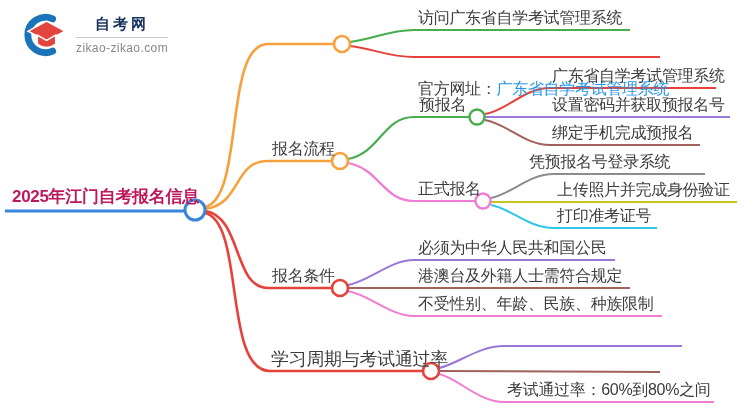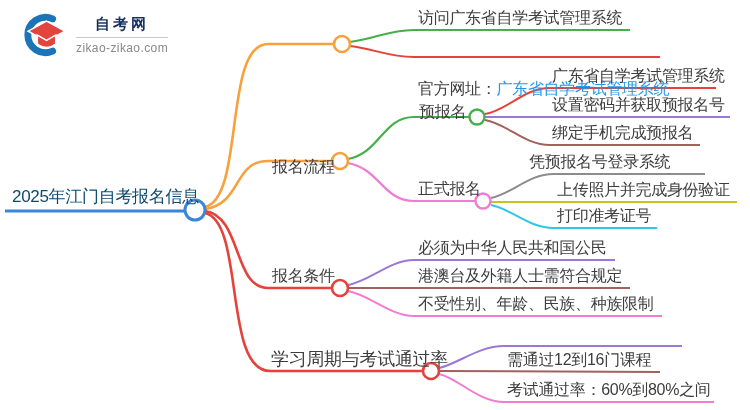--- a/index.html
+++ b/index.html
@@ -5,21 +5,21 @@
   html,body{margin:0;padding:0;background:#ffffff;}
   .canvas{
     position:relative;width:750px;height:410px;overflow:hidden;background:#ffffff;
     font-family:"Liberation Sans","DejaVu Sans",sans-serif;
   }
   .edges{position:absolute;left:0;top:0;width:750px;height:410px;}
   .label{
     position:absolute;white-space:nowrap;line-height:20px;font-size:16px;
     color:var(--c-text,#3D3D3D);letter-spacing:-0.3px;
   }
-  .label.root{font-size:17px;line-height:24px;font-weight:normal;color:#0c4a6e;}
+  .label.root{font-size:17px;line-height:24px;font-weight:bold;color:#be185d;}
   .label.tight{font-size:18px;}
   .link{color:var(--c-link_blue,#2596E6);cursor:pointer;}
   
   .logo{position:absolute;left:22px;top:12px;display:flex;align-items:center;gap:8px;}
   .logo-text{display:flex;flex-direction:column;}
   .logo-name{
     font-size:15px;font-weight:bold;color:var(--c-logo_navy,#16325C);
     letter-spacing:3px;text-align:center;padding:0 4px 3px 4px;
     border-bottom:1px solid #c9c9c9;
   }
@@ -83,32 +83,31 @@
       <div class="logo-name">自考网</div>
       <div class="logo-domain">zikao-zikao.com</div>
     </div>
   </div>
 
   <div class="label root" style="left:12px;top:185px;">2025年江门自考报名信息</div>
 
   <div class="label" style="left:418px;top:8px;">访问广东省自学考试管理系统</div>
   <div class="label" style="left:418px;top:35px;margin-top:44px;"><span>官方网址：</span><span class="link">广东省自学考试管理系统</span></div>
 
-  <div class="label" style="left:272px;top:139px;margin-top:18px;">报名流程</div>
-  <div class="label" style="left:419px;top:95px;margin-top:7px;">预报名</div>
+  <div class="label" style="left:272px;top:139px;">报名流程</div>
+  <div class="label" style="left:419px;top:95px;">预报名</div>
   <div class="label" style="left:552px;top:66px;">广东省自学考试管理系统</div>
   <div class="label" style="left:552px;top:95px;">设置密码并获取预报名号</div>
   <div class="label" style="left:552px;top:123px;">绑定手机完成预报名</div>
   <div class="label" style="left:418px;top:179px;">正式报名</div>
   <div class="label" style="left:529px;top:152px;">凭预报名号登录系统</div>
   <div class="label" style="left:557px;top:180px;">上传照片并完成身份验证</div>
   <div class="label" style="left:557px;top:206px;">打印准考证号</div>
 
   <div class="label" style="left:272px;top:266px;">报名条件</div>
   <div class="label" style="left:418px;top:238px;">必须为中华人民共和国公民</div>
   <div class="label" style="left:418px;top:294px;">不受性别、年龄、民族、种族限制</div>
   <div class="label" style="left:418px;top:266px;">港澳台及外籍人士需符合规定</div>
 
   <div class="label tight" style="left:271px;top:349px;">学习周期与考试通过率</div>
-  <div class="label" style="left:507px;top:350px;">需通过12到16门课程</div>
   <div class="label" style="left:507px;top:380px;">考试通过率：60%到80%之间</div>
 
 </div>
 
 </body></html>

